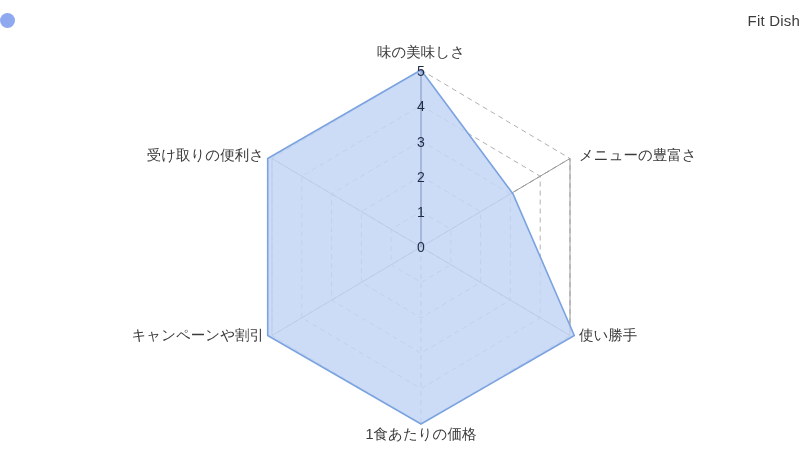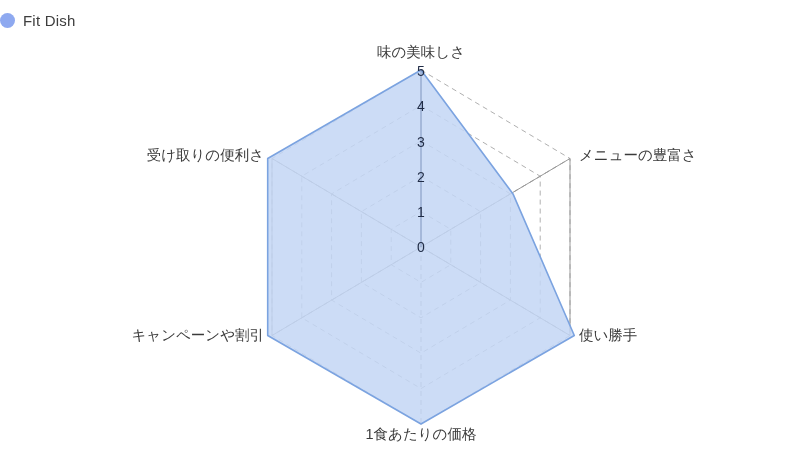--- a/index.html
+++ b/index.html
@@ -18,21 +18,21 @@
   #chart-root {
     position: absolute;
     inset: 0;
   }
   .legend {
     position: absolute;
     top: 8px;
     left: 0;
     width: 800px;
     display: flex;
-    justify-content: flex-start;
+    justify-content: space-between;
     align-items: center;
     gap: 8px;
     height: 24px;
   }
   .legend-swatch {
     width: 15px;
     height: 15px;
     border-radius: 50%;
     background: #8ea9f0;
     display: inline-block;

